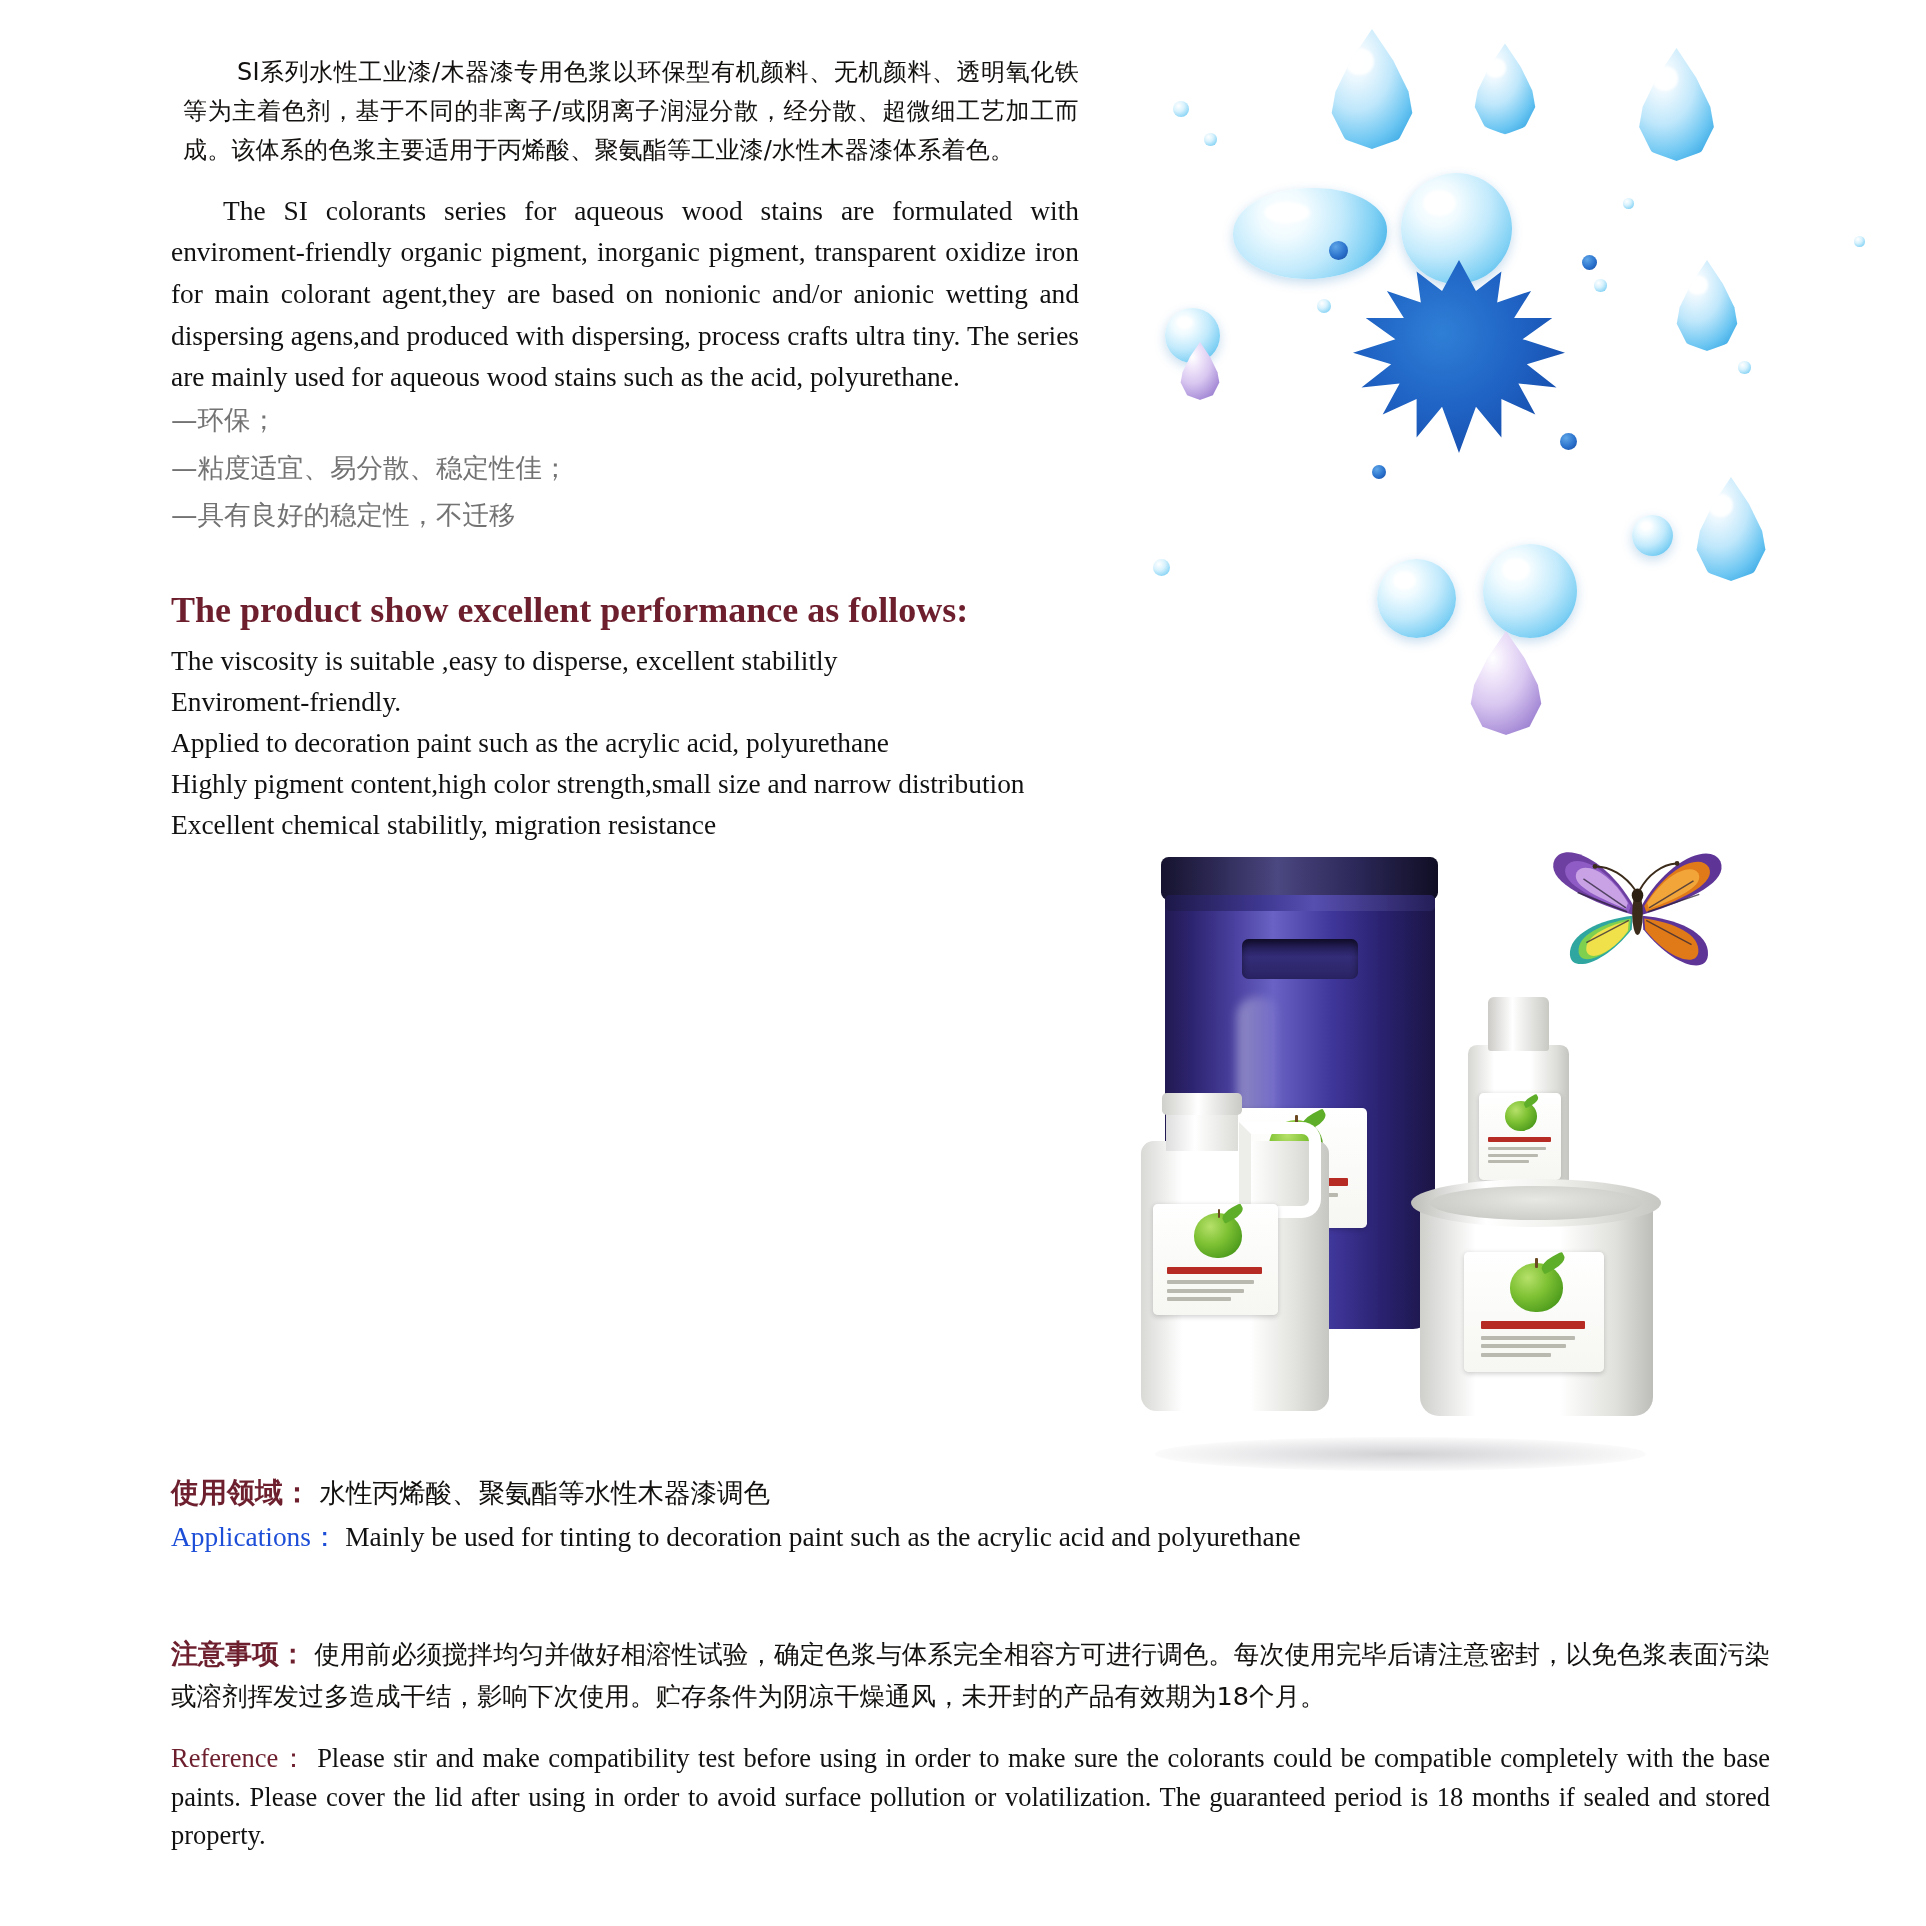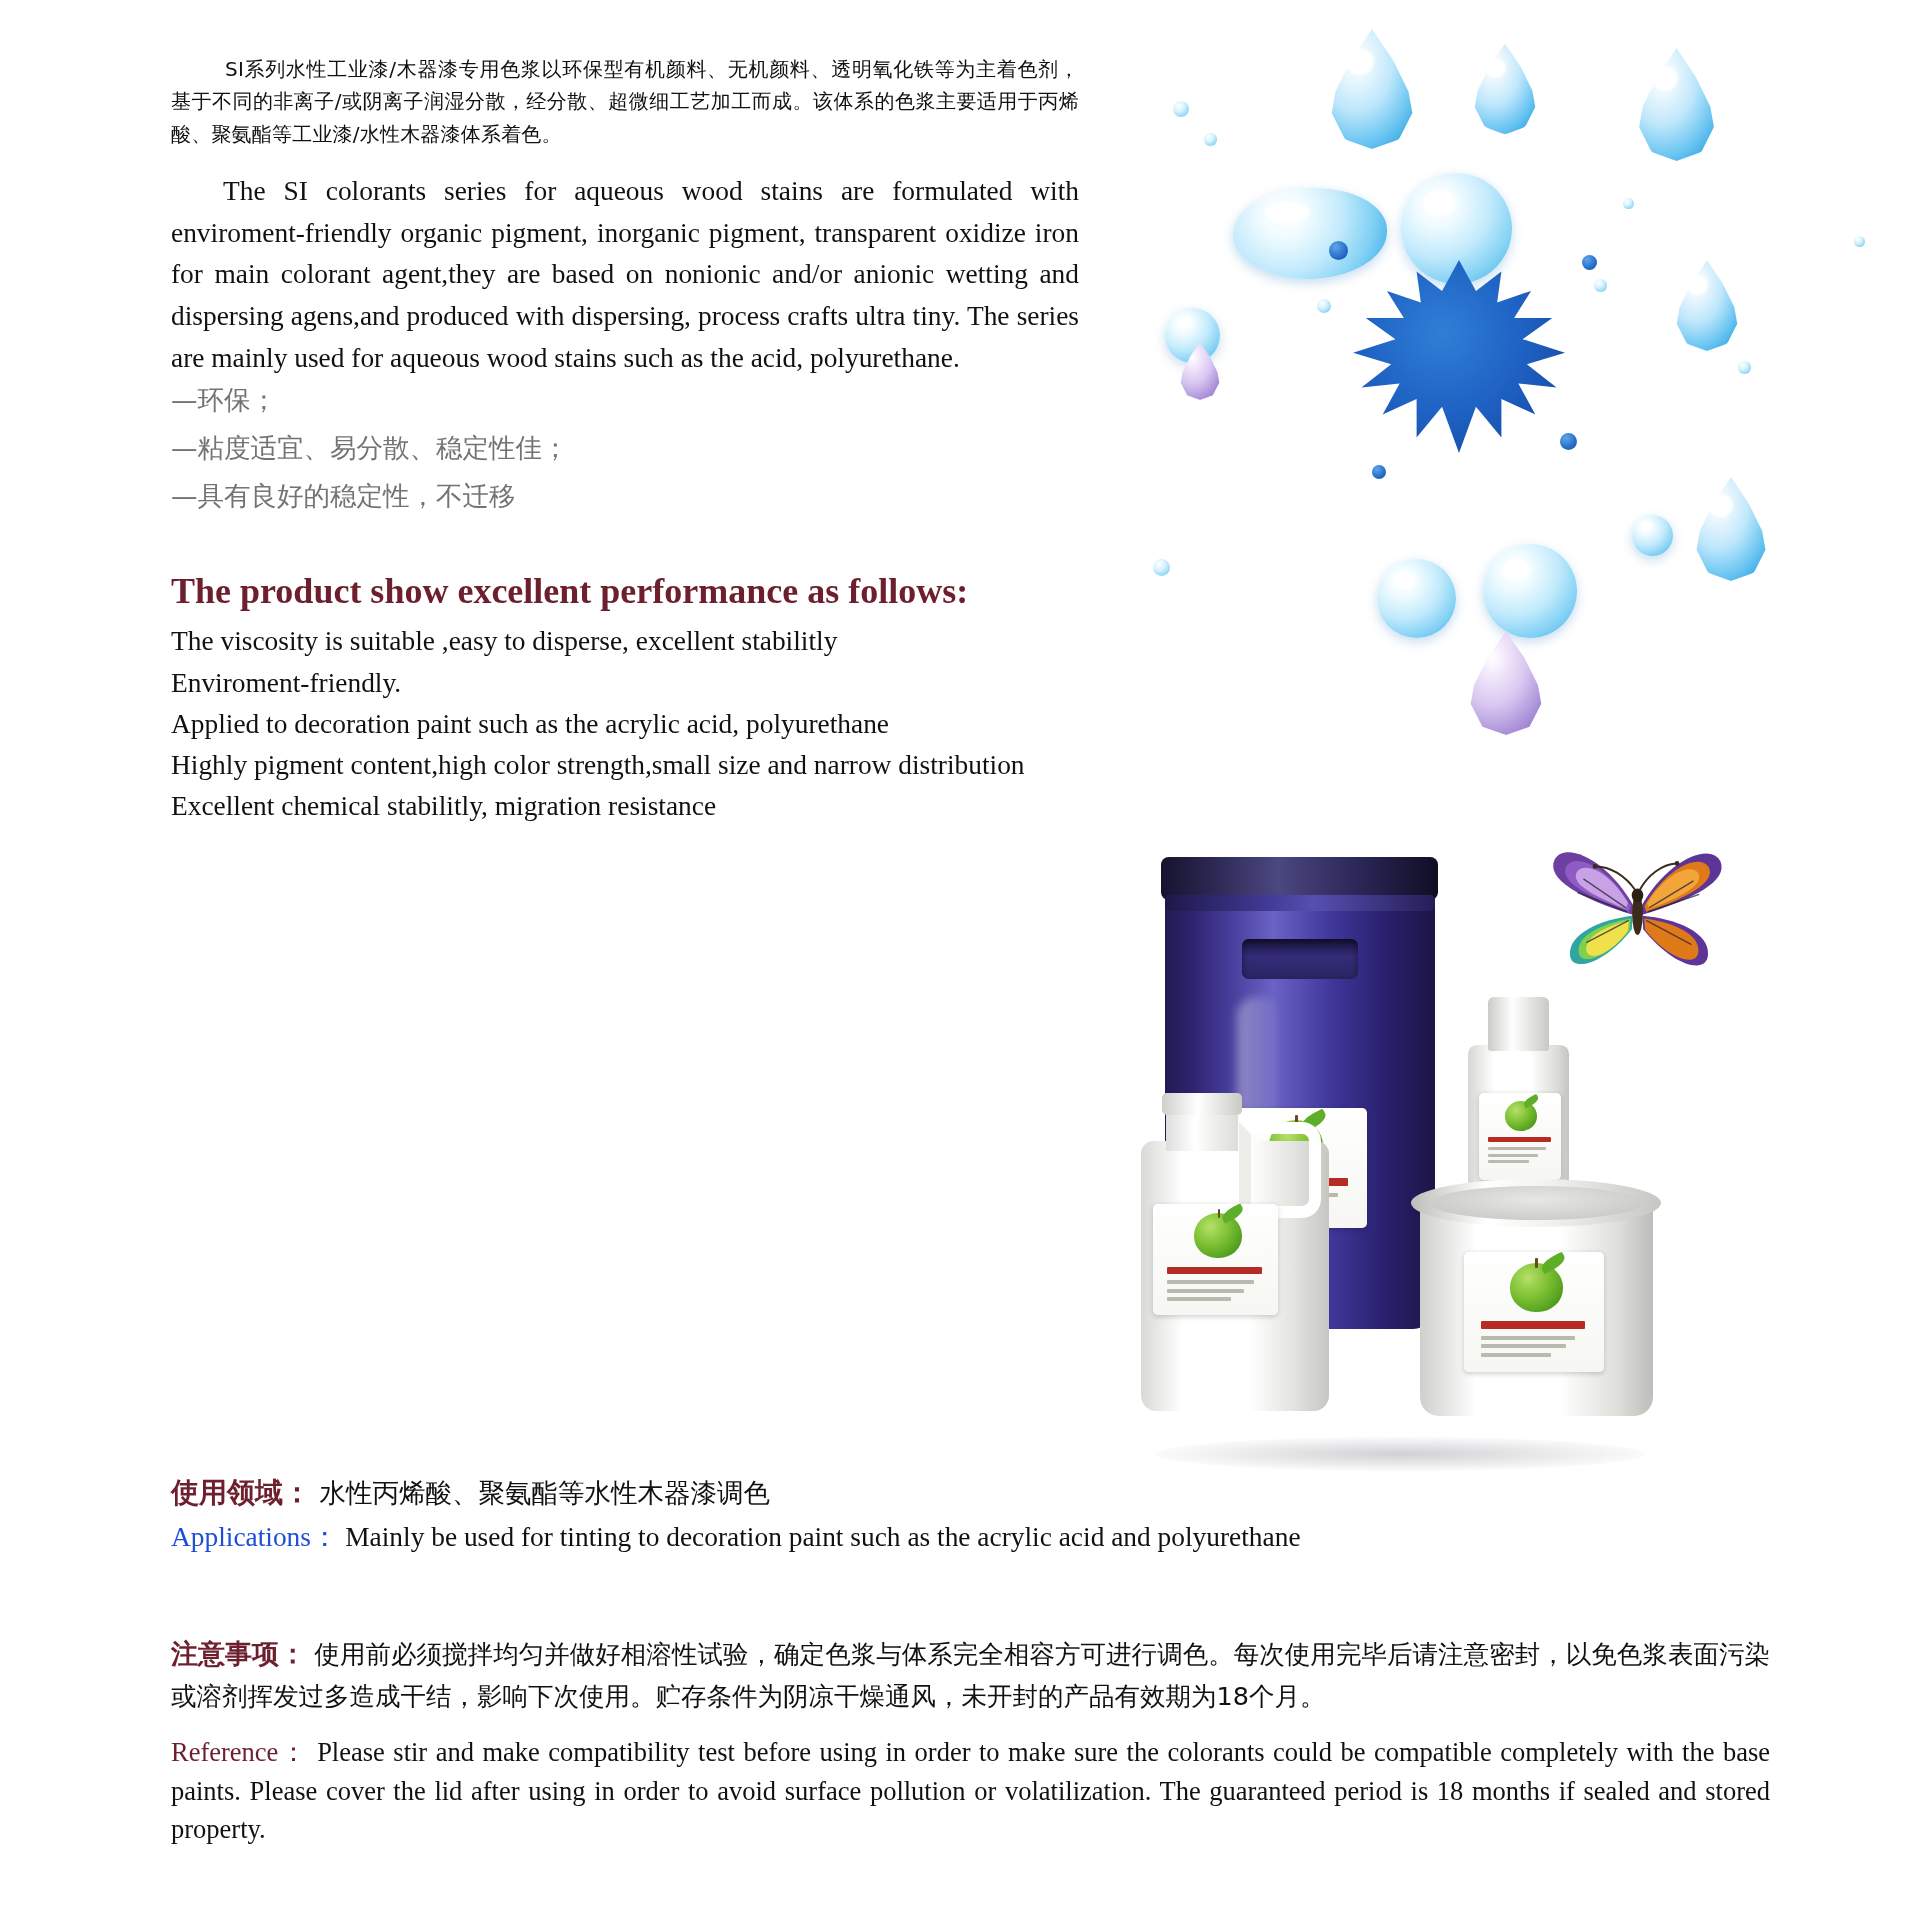--- a/index.html
+++ b/index.html
@@ -23,26 +23,26 @@
   
   .left-col {
     position: absolute;
     left: 171px;
     top: 53px;
     width: 908px;
   }
 
   .cn-para {
     font-family: "DejaVu Sans", sans-serif;
-    font-size: 20px;
+    font-size: 24px;
     line-height: 1.62;
     color: #13110f;
     text-align: justify;
     text-indent: 54px;
-    margin: 0 0 21px 0;
+    margin: 0 0 21px 12px;
     letter-spacing: 0.2px;
   }
 
   .en-para {
     font-family: "Liberation Serif", serif;
     font-size: 27.4px;
     line-height: 1.52;
     color: #111;
     text-align: justify;
     text-indent: 52px;
@@ -138,21 +138,21 @@
     font-weight: bold;
     color: #6d1f2e;
     font-size: 27px;
   }
   .notice-en {
     font-family: "Liberation Serif", serif;
     font-size: 26.5px;
     color: #111;
     line-height: 1.46;
     text-align: justify;
-    margin-top: 16px;
+    margin-top: 22px;
   }
   .notice-en .lbl {
     color: #6d1f2e;
   }
 
   
   .art-drops {
     position: absolute;
     left: 1146px;
     top: 29px;

